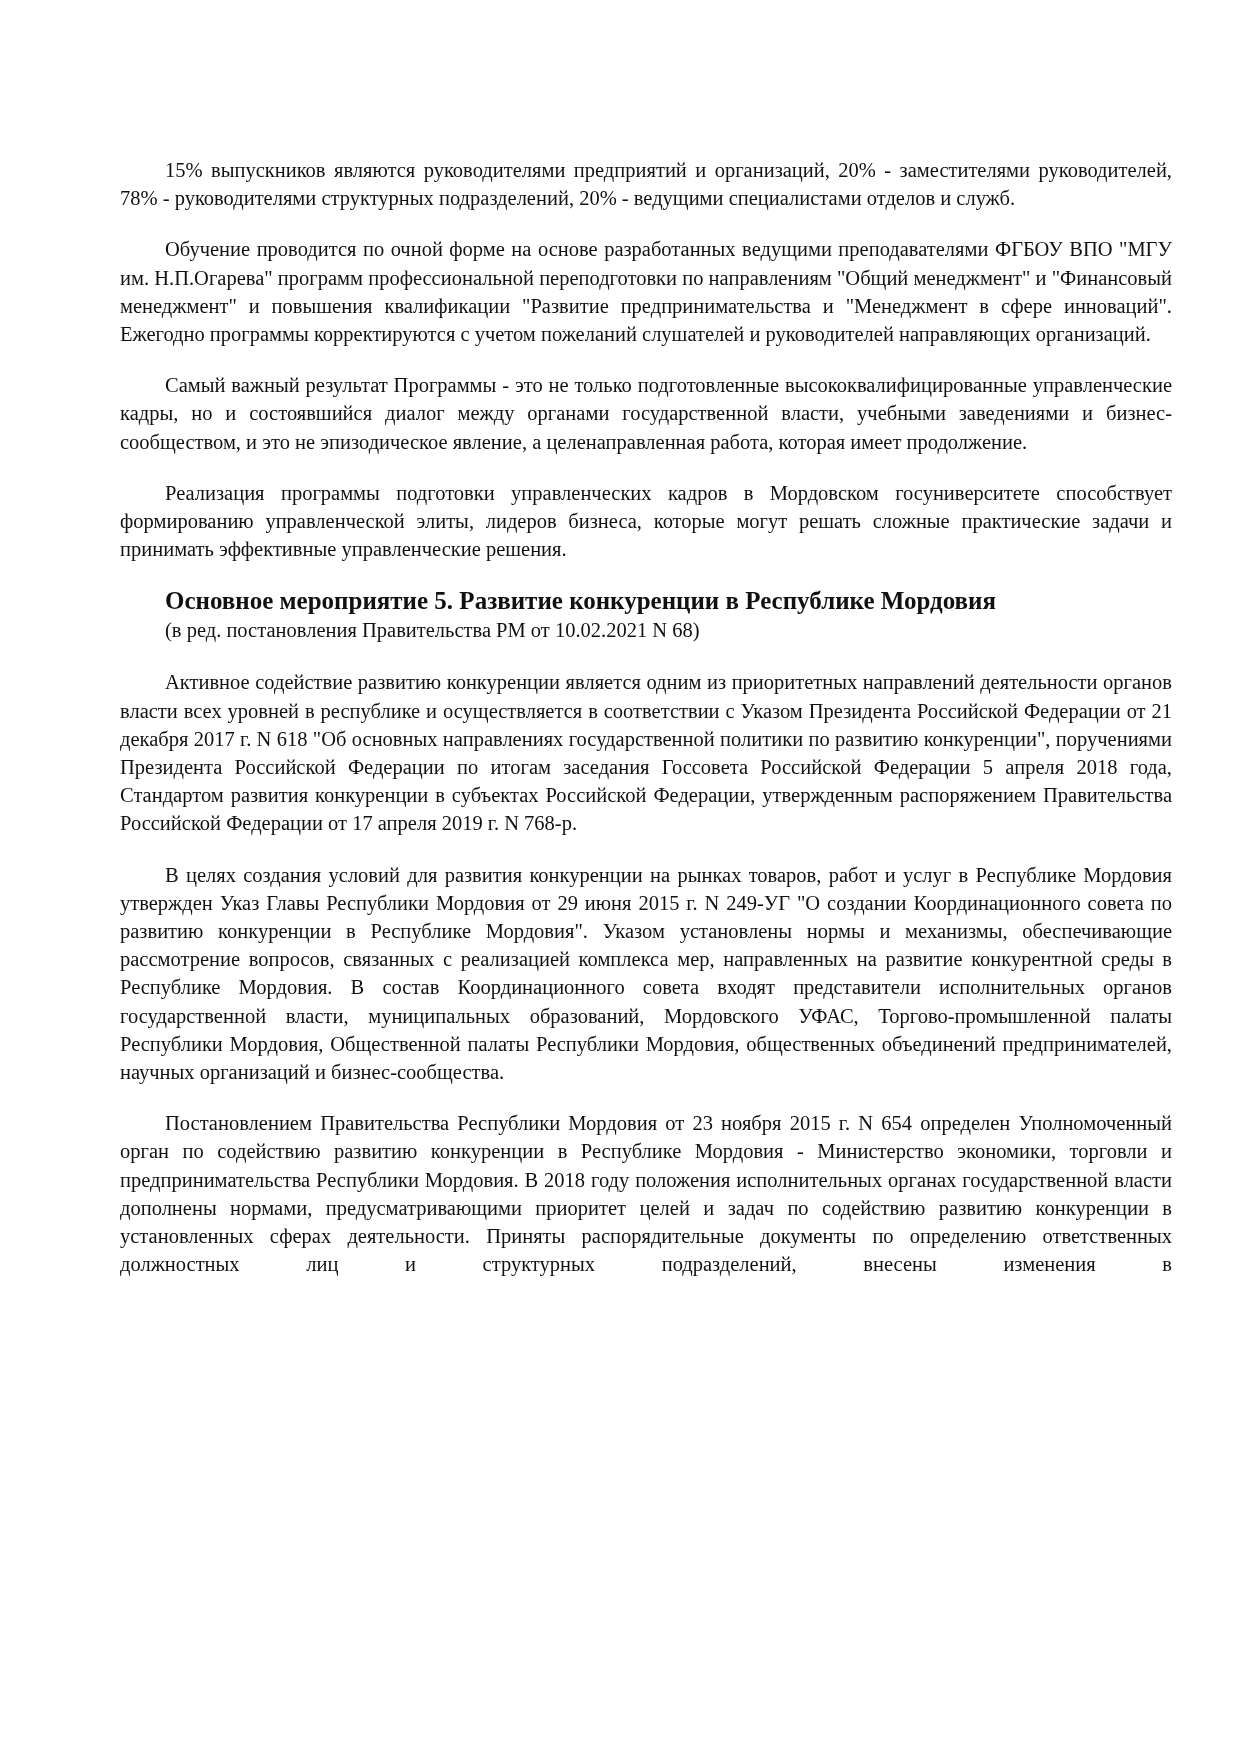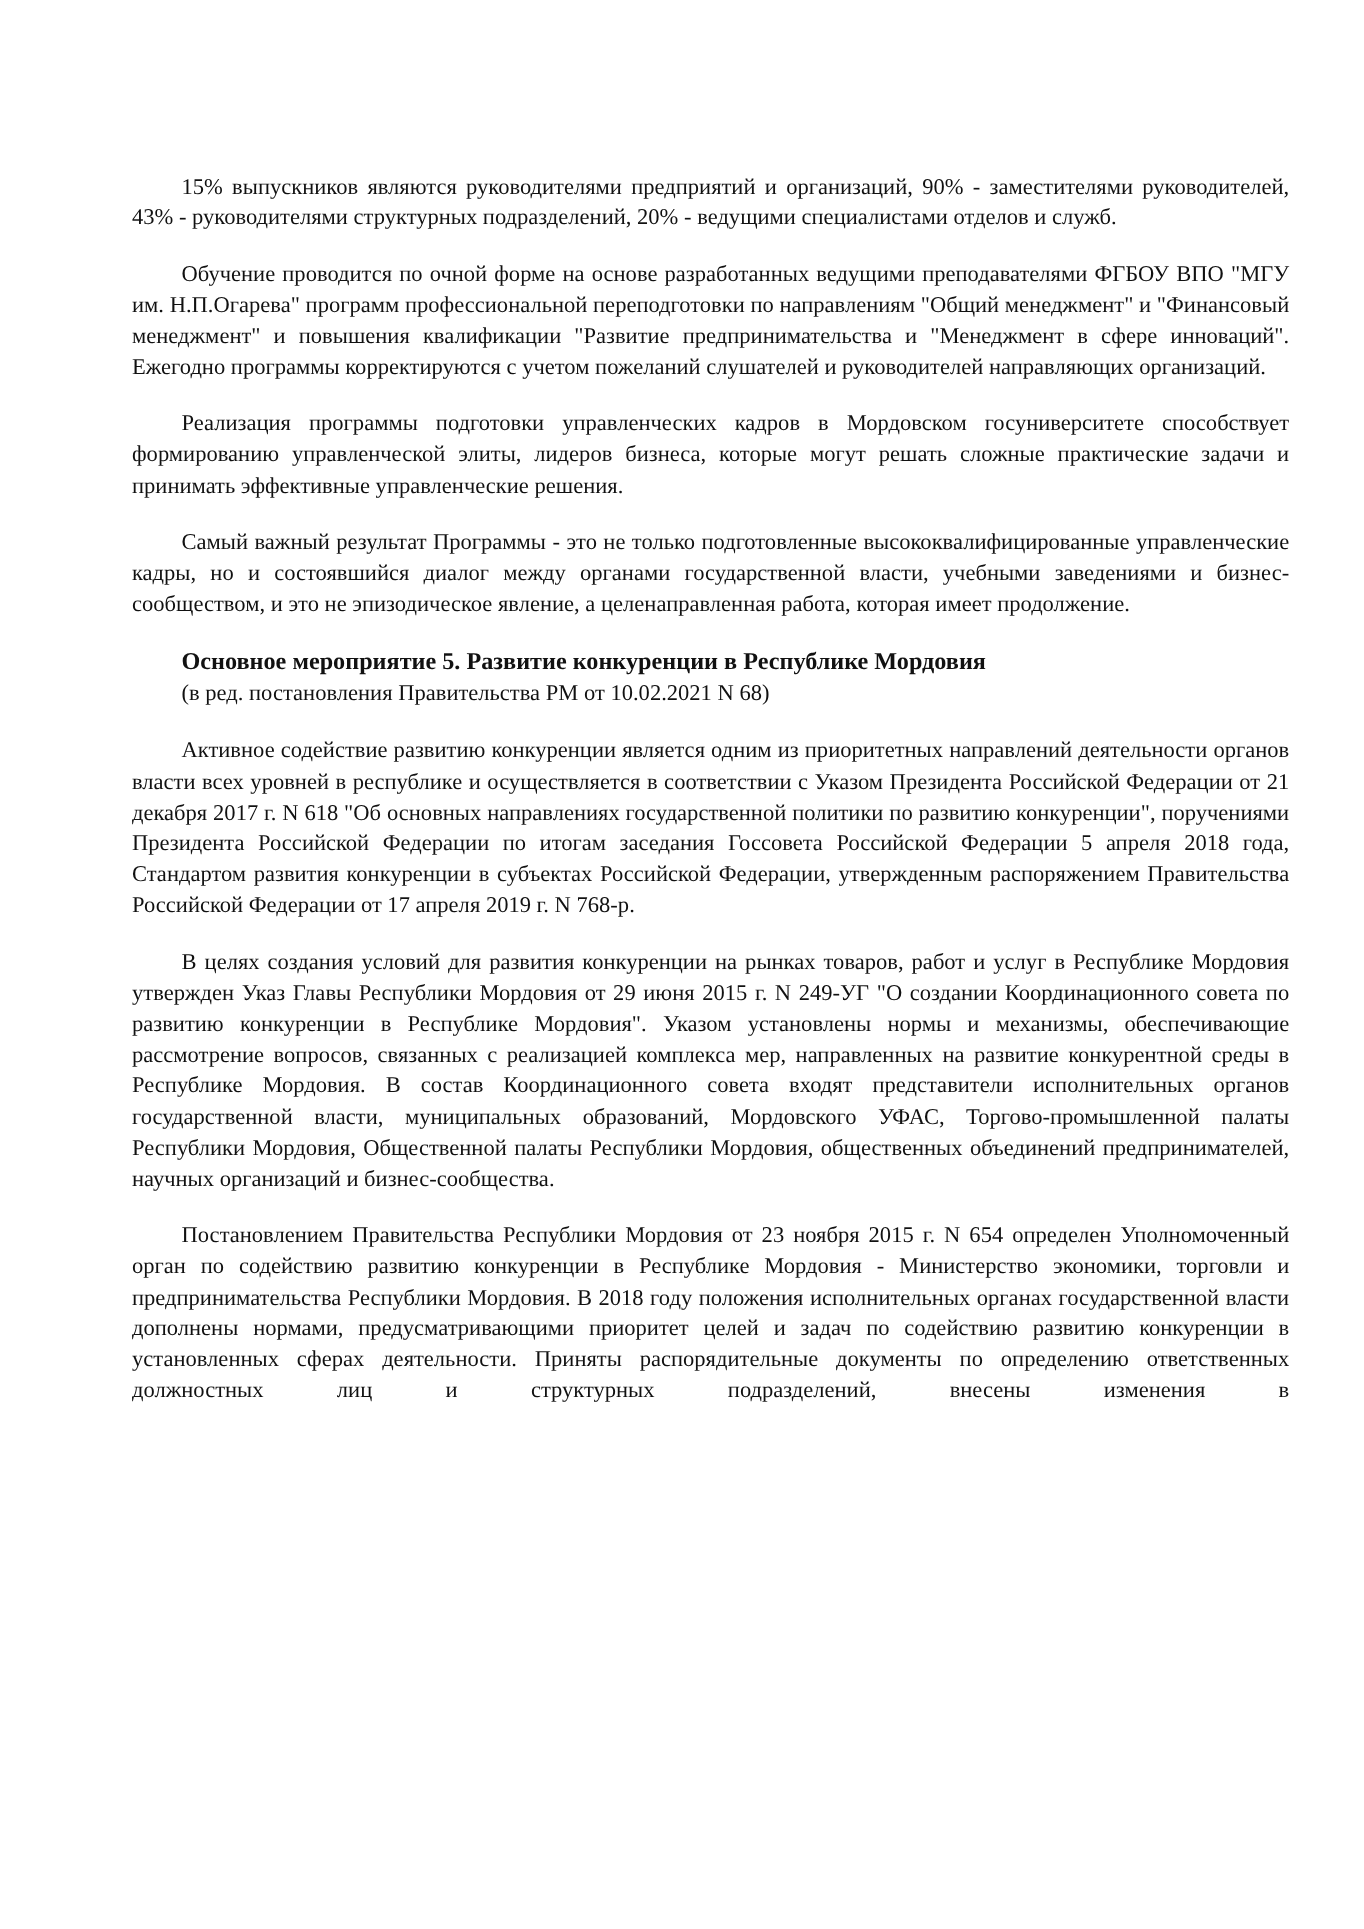--- a/index.html
+++ b/index.html
@@ -28,40 +28,40 @@
     text-align: justify;
     text-indent: 45px;
     letter-spacing: 0;
   }
   .para.last {
     text-align-last: justify;
   }
   .heading {
     margin: 16px 0 0 0;
     padding-left: 45px;
-    font-size: 22px;
+    font-size: 25px;
     line-height: 30px;
     font-weight: bold;
   }
   .subheading {
     margin: 0 0 24px 0;
     padding-left: 45px;
     font-size: 20.5px;
     line-height: 28px;
     font-family: Liberation Serif, serif;
   }
 </style>
 </head>
 <body>
 
 <div class="page">
-  <p class="para">15% выпускников являются руководителями предприятий и организаций, 90% - заместителями руководителей, 43% - руководителями структурных подразделений, 20% - ведущими специалистами отделов и служб.</p>
+  <p class="para">15% выпускников являются руководителями предприятий и организаций, 20% - заместителями руководителей, 78% - руководителями структурных подразделений, 20% - ведущими специалистами отделов и служб.</p>
   <p class="para">Обучение проводится по очной форме на основе разработанных ведущими преподавателями ФГБОУ ВПО "МГУ им. Н.П.Огарева" программ профессиональной переподготовки по направлениям "Общий менеджмент" и "Финансовый менеджмент" и повышения квалификации "Развитие предпринимательства и "Менеджмент в сфере инноваций". Ежегодно программы корректируются с учетом пожеланий слушателей и руководителей направляющих организаций.</p>
+  <p class="para">Самый важный результат Программы - это не только подготовленные высококвалифицированные управленческие кадры, но и состоявшийся диалог между органами государственной власти, учебными заведениями и бизнес-сообществом, и это не эпизодическое явление, а целенаправленная работа, которая имеет продолжение.</p>
   <p class="para">Реализация программы подготовки управленческих кадров в Мордовском госуниверситете способствует формированию управленческой элиты, лидеров бизнеса, которые могут решать сложные практические задачи и принимать эффективные управленческие решения.</p>
-  <p class="para">Самый важный результат Программы - это не только подготовленные высококвалифицированные управленческие кадры, но и состоявшийся диалог между органами государственной власти, учебными заведениями и бизнес-сообществом, и это не эпизодическое явление, а целенаправленная работа, которая имеет продолжение.</p>
 
   <div class="heading">Основное мероприятие 5. Развитие конкуренции в Республике Мордовия</div>
   <div class="subheading">(в ред. постановления Правительства РМ от 10.02.2021 N 68)</div>
 
   <p class="para">Активное содействие развитию конкуренции является одним из приоритетных направлений деятельности органов власти всех уровней в республике и осуществляется в соответствии с Указом Президента Российской Федерации от 21 декабря 2017 г. N 618 "Об основных направлениях государственной политики по развитию конкуренции", поручениями Президента Российской Федерации по итогам заседания Госсовета Российской Федерации 5 апреля 2018 года, Стандартом развития конкуренции в субъектах Российской Федерации, утвержденным распоряжением Правительства Российской Федерации от 17 апреля 2019 г. N 768-р.</p>
   <p class="para">В целях создания условий для развития конкуренции на рынках товаров, работ и услуг в Республике Мордовия утвержден Указ Главы Республики Мордовия от 29 июня 2015 г. N 249-УГ "О создании Координационного совета по развитию конкуренции в Республике Мордовия". Указом установлены нормы и механизмы, обеспечивающие рассмотрение вопросов, связанных с реализацией комплекса мер, направленных на развитие конкурентной среды в Республике Мордовия. В состав Координационного совета входят представители исполнительных органов государственной власти, муниципальных образований, Мордовского УФАС, Торгово-промышленной палаты Республики Мордовия, Общественной палаты Республики Мордовия, общественных объединений предпринимателей, научных организаций и бизнес-сообщества.</p>
   <p class="para last">Постановлением Правительства Республики Мордовия от 23 ноября 2015 г. N 654 определен Уполномоченный орган по содействию развитию конкуренции в Республике Мордовия - Министерство экономики, торговли и предпринимательства Республики Мордовия. В 2018 году положения исполнительных органах государственной власти дополнены нормами, предусматривающими приоритет целей и задач по содействию развитию конкуренции в установленных сферах деятельности. Приняты распорядительные документы по определению ответственных должностных лиц и структурных подразделений, внесены изменения в</p>
 </div>
 
 </body></html>

